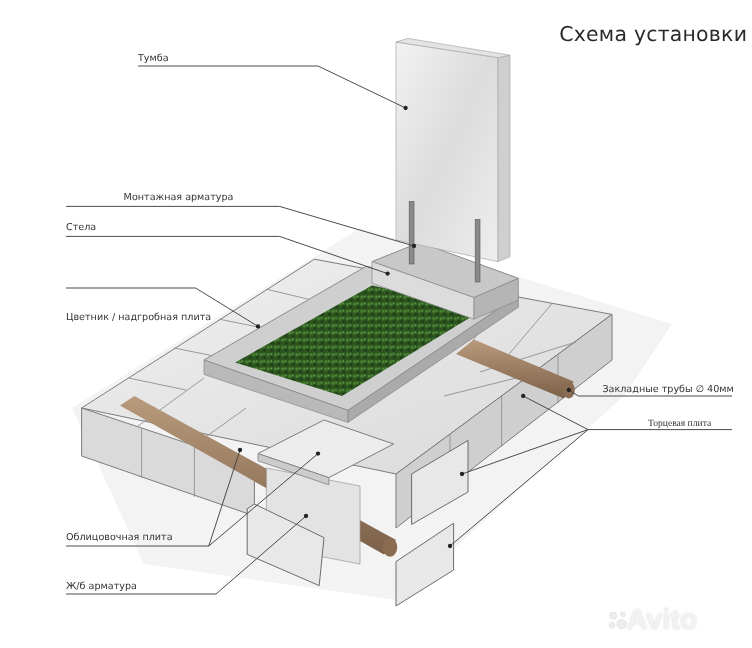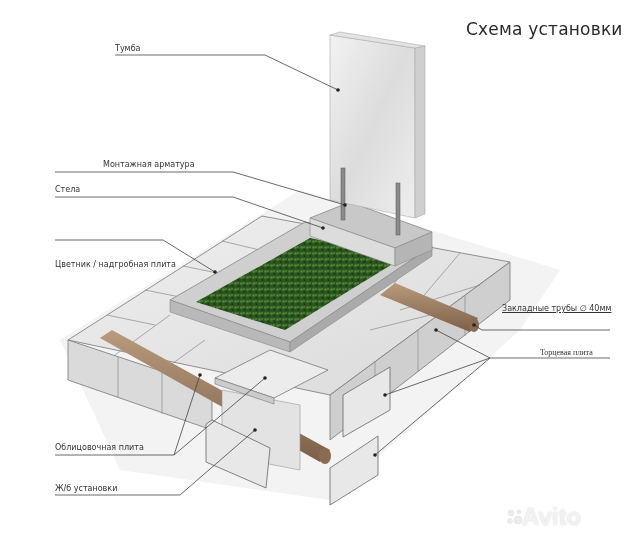--- a/index.html
+++ b/index.html
@@ -122,24 +122,24 @@
     <circle cx="200" cy="375" r="1.8"></circle>
     <circle cx="265" cy="378" r="1.8"></circle>
     <circle cx="255" cy="430" r="1.8"></circle>
   </g>
 </svg>
 
 <div class="label" style="left:115px;top:44px;">Тумба</div>
 <div class="label" style="left:55px;top:160px;padding-left:48px;">Монтажная арматура</div>
 <div class="label" style="left:55px;top:185px;">Стела</div>
 <div class="label" style="left:55px;top:228px;margin-top:32px;">Цветник / надгробная плита</div>
-<div class="label" style="left:502px;top:304px;text-decoration:underline;">Закладные трубы ∅ 40мм</div>
+<div class="label" style="left:502px;top:320px;">Закладные трубы ∅ 40мм</div>
 <div class="label" style="left:540px;top:348px;font-family:Liberation Serif, serif;">Торцевая плита</div>
 <div class="label" style="left:55px;top:443px;">Облицовочная плита</div>
-<div class="label" style="left:55px;top:484px;">Ж/б установки</div>
+<div class="label" style="left:55px;top:484px;">Ж/б арматура</div>
 
 <svg class="wm-dots" viewBox="0 0 20 20">
   <circle cx="6" cy="6" r="3" fill="#ededed" stroke="#dcdcdc" stroke-width="0.5"></circle>
   <circle cx="14" cy="5" r="2" fill="#ededed" stroke="#dcdcdc" stroke-width="0.5"></circle>
   <circle cx="5" cy="14" r="2.5" fill="#ededed" stroke="#dcdcdc" stroke-width="0.5"></circle>
   <circle cx="13" cy="13" r="4" fill="#ededed" stroke="#dcdcdc" stroke-width="0.5"></circle>
 </svg>
 <div class="watermark">Avito</div>
 
 </body></html>

